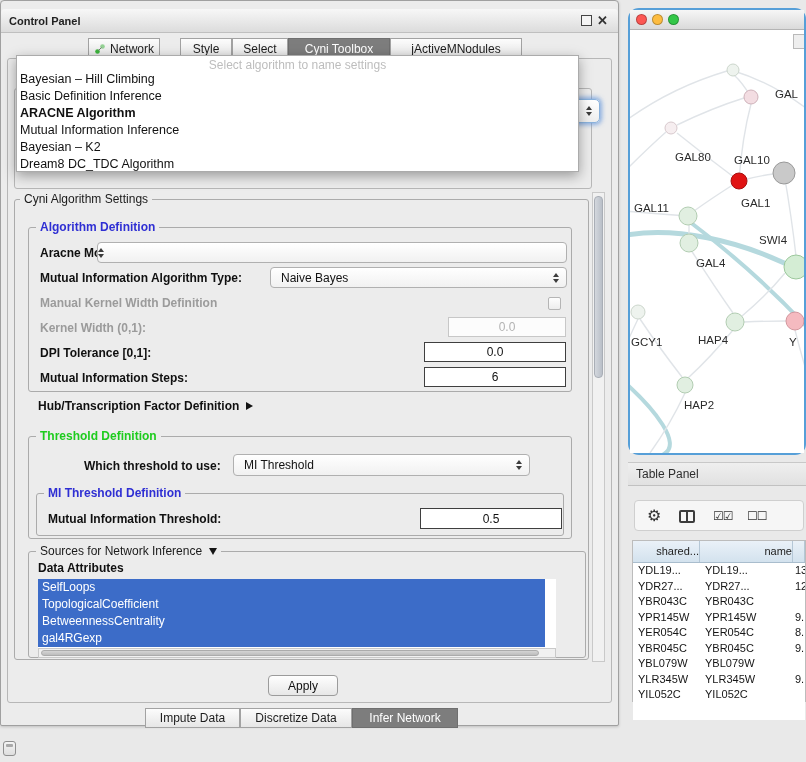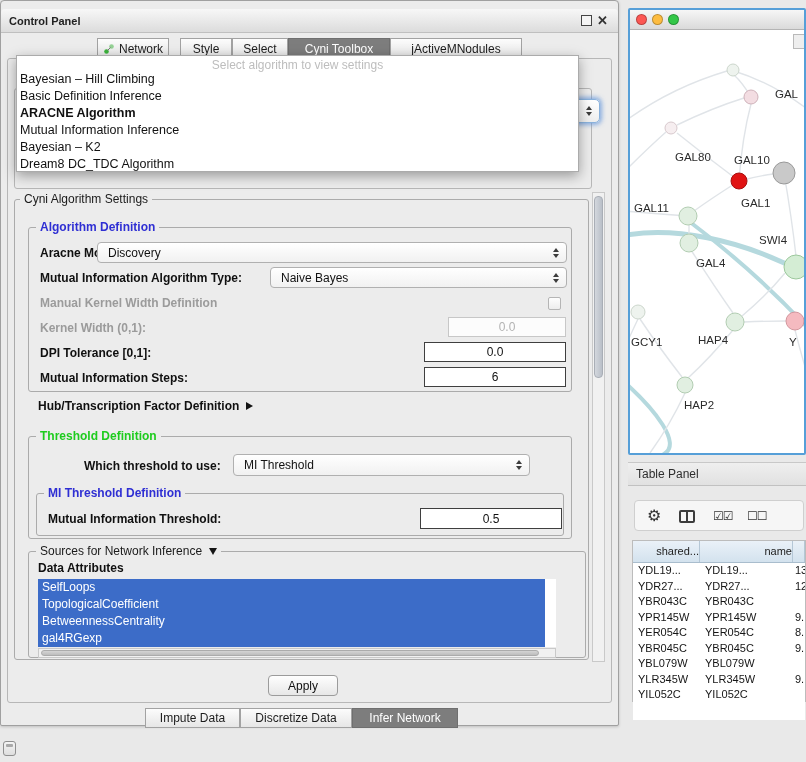--- a/index.html
+++ b/index.html
@@ -35,21 +35,21 @@
 .tin.dis{border:1px solid #c7c7c7;color:#b3b3b3;background:#fcfcfc}
 .chk{border:1px solid #b5b5b5;background:linear-gradient(#fdfdfd,#ededed);border-radius:2px}
 .tri-r{display:inline-block;width:0;height:0;border-top:4.5px solid transparent;border-bottom:4.5px solid transparent;border-left:7px solid #141414;margin-left:7px}
 .tri-d{display:inline-block;width:0;height:0;border-left:4.5px solid transparent;border-right:4.5px solid transparent;border-top:7px solid #141414;margin-left:7px;vertical-align:middle}
 .attrlist{background:#fff}
 .attr{height:17px;width:507px;background:#3c6cc8;color:#fff;font-size:12px;line-height:17px;padding-left:4px;white-space:nowrap}
 .btn{background:linear-gradient(#fefefe,#e7e7e7);border:1px solid #9b9b9b;border-radius:4px;font-size:12px;color:#111;display:flex;align-items:center;justify-content:center}
 .scroll-track{background:#f1f1f1;border:1px solid #c9c9c9}
 .scroll-thumb{background:linear-gradient(90deg,#d3d7dd,#b9bfc8);border:1px solid #a9aeb6;border-radius:4px}
 .hthumb{background:linear-gradient(#d4d4d4,#bdbdbd);border:1px solid #ababab;border-radius:3px}
-.netwin{border:2px solid #569fd8;background:#15803d;border-radius:2px}
+.netwin{border:2px solid #569fd8;background:#15803d;border-radius:11px}
 .nettitle{background:linear-gradient(#f6f6f6,#dadada);border-bottom:1px solid #b4b4b4}
 .light{width:11px;height:11px;border-radius:50%;border:1px solid rgba(0,0,0,.25)}
 .panelhead{background:linear-gradient(#efefef,#e1e1e1);border-top:1px solid #c8c8c8;border-bottom:1px solid #c1c1c1;font-size:12px;color:#2e2e2e;line-height:22px;padding-left:8px}
 .toolbar{background:#f6f6f6;border:1px solid #cfcfcf;border-radius:4px}
 .toolico{font-size:16px;color:#333;line-height:22px}
 .colicon{width:16px;height:13px;border:2px solid #3c3c3c;border-radius:2px;position:relative}
 .colicon::after{content:"";position:absolute;left:50%;top:0;bottom:0;width:2px;background:#3c3c3c;transform:translateX(-50%)}
 .checkpair{font-size:12px;color:#333;letter-spacing:-1px;line-height:22px}
 .tblwrap{border:1px solid #bcbcbc;background:#fff}
 .tblhead{display:flex;background:linear-gradient(#eaf1f8,#d3e2ee);border-bottom:1px solid #a9bdcd;height:22px}
@@ -70,21 +70,21 @@
 
 <div class="abs win" style="left:0;top:8;width:619px;height:726px"></div>
 <div class="abs titlebar" style="left:1px;top:9px;width:617px;height:24px">
   <div class="t">Control Panel</div>
 </div>
 <div class="abs floatico" style="left:581px;top:15px;width:11px;height:11px"></div>
 <div class="abs closeico" style="left:597px;top:14px">✕</div>
 
 <div class="abs frame" style="left:7px;top:58px;width:605px;height:645px"></div>
 
-<div class="abs tab" style="left:97px;top:38px;width:72px;height:21px">
+<div class="abs tab" style="left:88px;top:38px;width:72px;height:21px">
   <svg width="12" height="12">
       <circle cx="3.5" cy="8.5" r="2.3" fill="#3db53d"></circle>
       <circle cx="8.5" cy="3.5" r="2.3" fill="#95d295"></circle>
       <path d="M4.5 7.5 L7.5 4.5" stroke="#777" stroke-width="1"></path>
     </svg>
   <span>Network</span>
 </div>
 <div class="abs tab" style="left:180px;top:38px;width:52px;height:21px">
     <span>Style</span>
   </div>
@@ -100,41 +100,40 @@
 
 <div class="abs frame" style="left:14px;top:88px;width:578px;height:101px;z-index:1"></div>
 <div class="abs cfrag" style="left:570px;top:99px;width:30px;height:24px">
   <span class="carr">
       <i class="up"></i>
       <i class="dn"></i>
     </span>
 </div>
 
 <div class="abs popup" style="left:16px;top:55px;width:563px;height:117px">
-  <div class="abs ph" style="left:0;top:2px;width:100%">Select algorithm to view settings</div>
+  <div class="abs ph" style="left:0;top:2px;width:100%">Select algorithm to name settings</div>
   <div class="abs pitem" style="left:0;top:15px;right:0">Bayesian – Hill Climbing</div>
   <div class="abs pitem" style="left:0;top:32px;right:0">Basic Definition Inference</div>
   <div class="abs pitem b" style="left:0;top:49px;right:0">ARACNE Algorithm</div>
   <div class="abs pitem" style="left:0;top:66px;right:0">Mutual Information Inference</div>
   <div class="abs pitem" style="left:0;top:83px;right:0">Bayesian – K2</div>
   <div class="abs pitem" style="left:0;top:100px;right:0">Dream8 DC_TDC Algorithm</div>
 </div>
 
 <div class="abs group" style="left:14px;top:199px;width:575px;height:461px"></div>
 <div class="abs glabel" style="left:20px;top:192px">Cyni Algorithm Settings</div>
 
 <div class="abs scroll-track" style="left:592px;top:192px;width:13px;height:470px"></div>
 <div class="abs scroll-thumb" style="left:594px;top:196px;width:9px;height:182px"></div>
 
 <div class="abs group" style="left:28px;top:227px;width:544px;height:165px"></div>
 <div class="abs glabel blue" style="left:36px;top:220px">Algorithm Definition</div>
 
 <div class="abs lbl" style="left:40px;top:246px">Aracne Mode:</div>
 <div class="abs combo" style="left:97px;top:242px;width:470px;height:21px">
-  <span class="ct">Discovery</span>
   <span class="carr">
       <i class="up"></i>
       <i class="dn"></i>
     </span>
 </div>
 
 <div class="abs lbl" style="left:40px;top:271px">Mutual Information Algorithm Type:</div>
 <div class="abs combo" style="left:270px;top:267px;width:297px;height:21px">
   <span class="ct">Naive Bayes</span>
   <span class="carr">
@@ -174,21 +173,21 @@
 <div class="abs group" style="left:36px;top:493px;width:528px;height:43px"></div>
 <div class="abs glabel blue" style="left:44px;top:486px">MI Threshold Definition</div>
 <div class="abs lbl" style="left:48px;top:512px">Mutual Information Threshold:</div>
 <div class="abs" style="left:420px;top:508px;width:142px;height:21px"><input class="tin" value="0.5" style=""></div>
 
 <div class="abs group" style="left:28px;top:551px;width:558px;height:107px"></div>
 <div class="abs glabel bold" style="left:36px;top:544px">
   <span>Sources for Network Inference</span><span class="tri-d"></span>
 </div>
 <div class="abs lbl" style="left:38px;top:561px">Data Attributes</div>
-<div class="abs attrlist" style="left:38px;top:579px;width:518px;height:68px">
+<div class="abs attrlist" style="left:38px;top:579px;width:518px;height:76px">
   <div class="attr">SelfLoops</div>
   <div class="attr">TopologicalCoefficient</div>
   <div class="attr">BetweennessCentrality</div>
   <div class="attr">gal4RGexp</div>
 </div>
 <div class="abs scroll-track" style="left:38px;top:648px;width:518px;height:10px">
   <div class="hthumb" style="position:absolute;left:2px;top:1px;width:498px;height:6px"></div>
 </div>
 
 <div class="abs btn" style="left:268px;top:675px;width:70px;height:21px">Apply</div>

